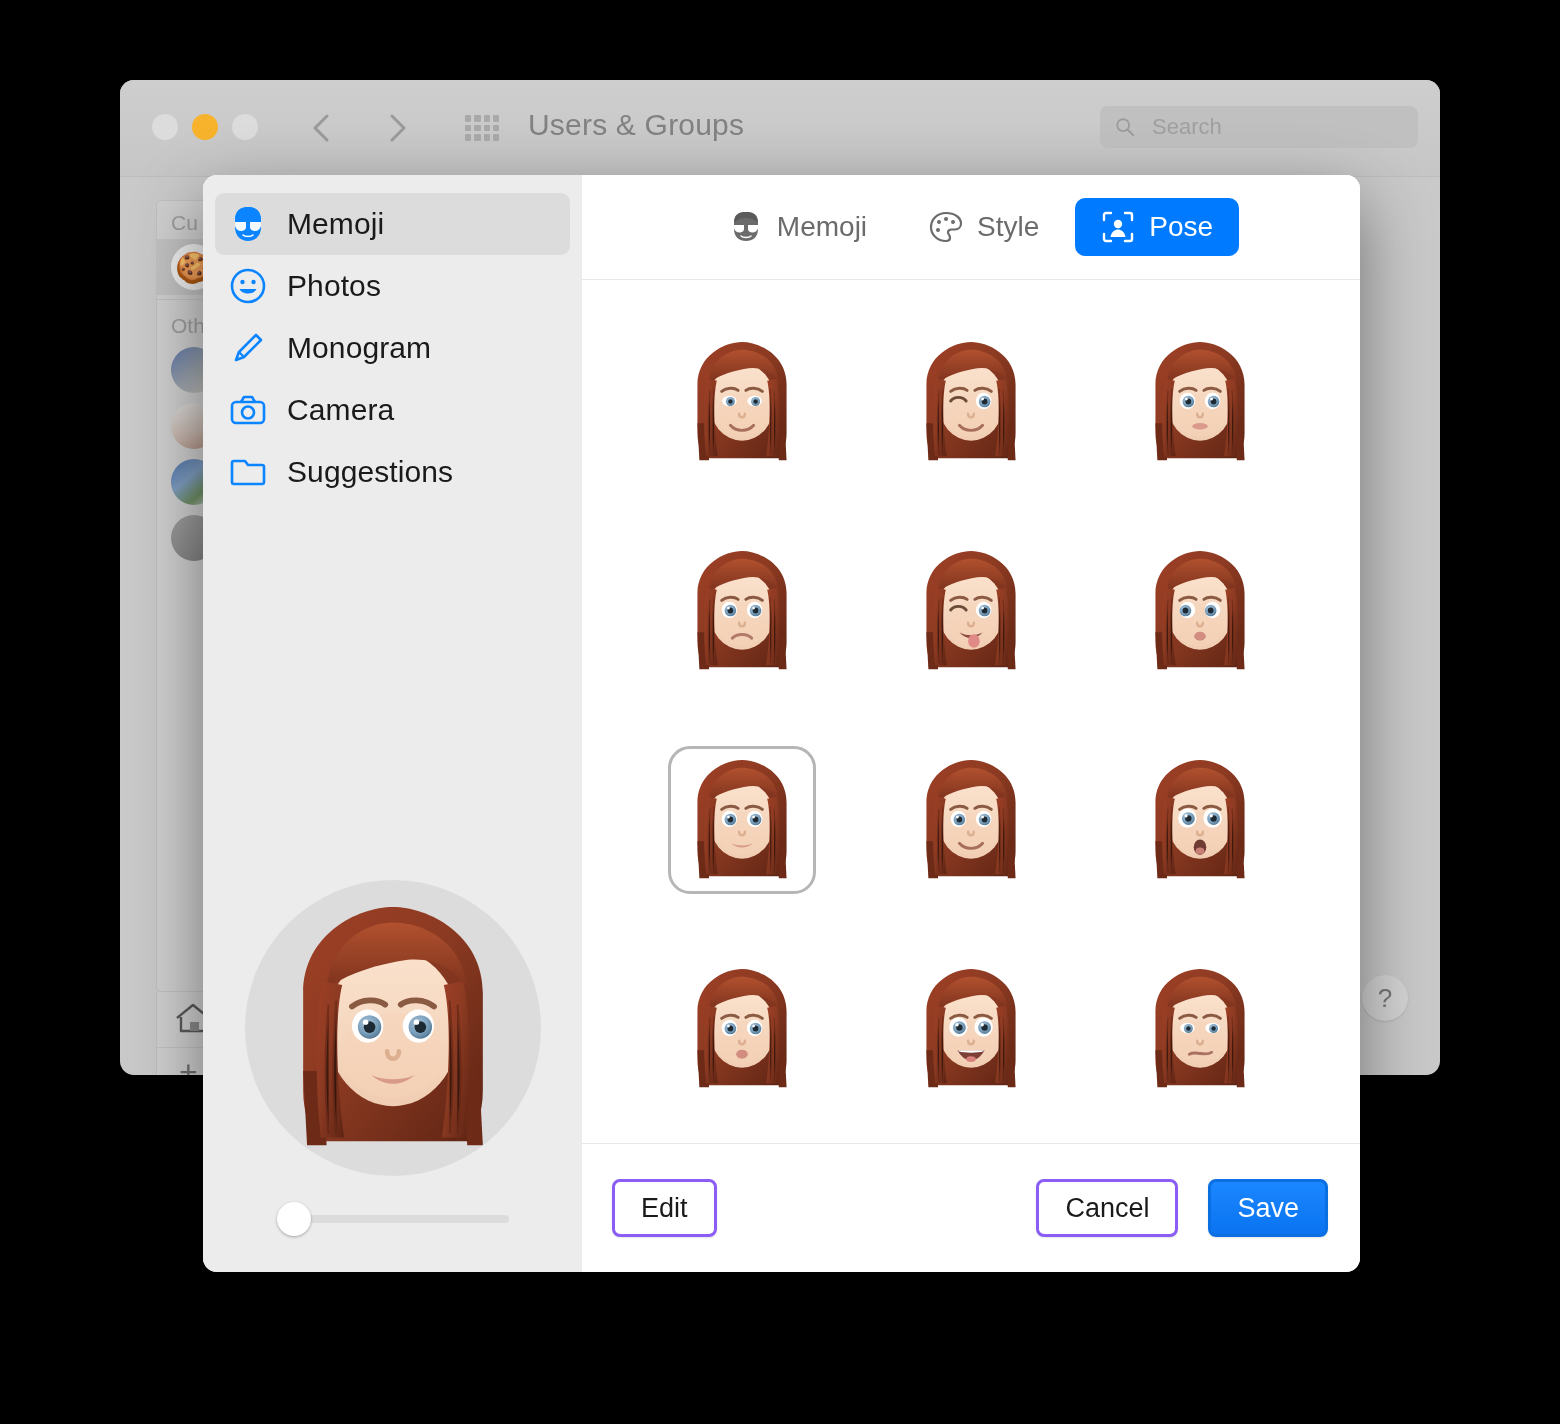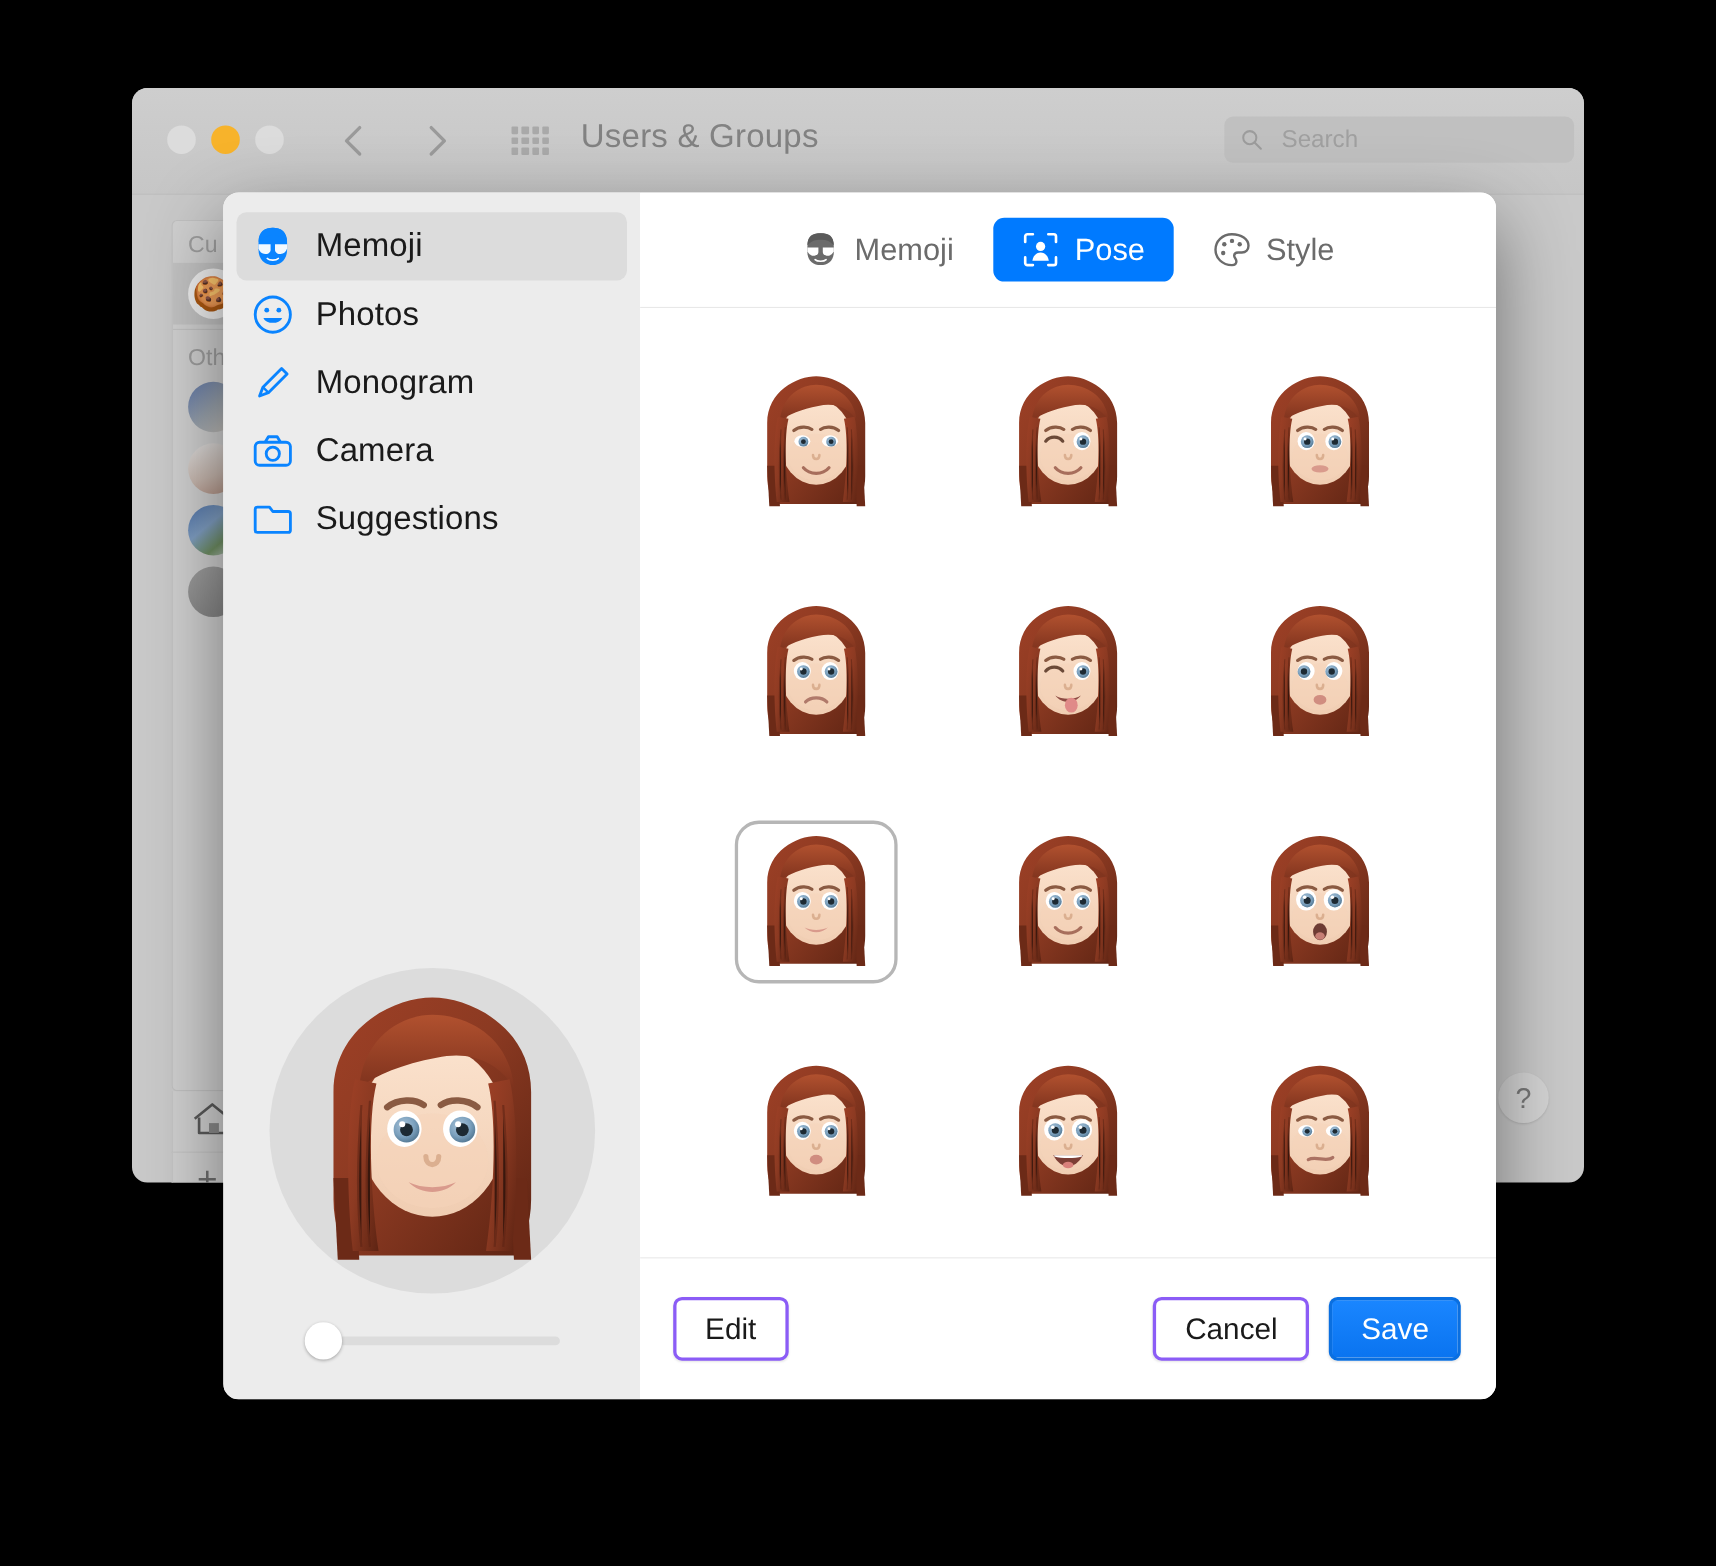--- a/index.html
+++ b/index.html
@@ -23,21 +23,20 @@
     background: #c9c9c9;
     border-radius: 14px;
     box-shadow: 0 22px 60px rgba(0,0,0,.55);
     overflow: hidden;
   }
   .bg-titlebar {
     position: absolute; left:0; top:0;
     width: 100%; height: 96px;
     background: linear-gradient(#cecece,#c6c6c6);
     border-bottom: 1px solid #bdbdbd;
-    padding-left: 13px;
   }
   .traffic {
     position: absolute; top: 34px;
     width: 26px; height: 26px; border-radius: 50%;
   }
   .t-close  { left: 32px;  background: #dcdcdc; }
   .t-min    { left: 72px;  background: #f7b32b; }
   .t-zoom   { left: 112px; background: #dcdcdc; }
 
   .navarrow {
@@ -275,21 +274,21 @@
     display: flex; align-items: center; justify-content: center;
     box-shadow: 0 1px 2px rgba(0,0,0,.10);
   }
   .btn.primary {
     background: linear-gradient(#1a86ff,#0a74f0);
     border-color: #0a6fe0;
     color: #ffffff;
     margin-left: 14px;
   }
   .footer .spacer { flex: 1 1 auto; }
-  .footer .right { display:flex; gap: 4px; }
+  .footer .right { display:flex; gap: 16px; }
 
   
   .face { display:block; }
 </style>
 </head>
 <body>
 
 <svg width="0" height="0" style="position:absolute" aria-hidden="true">
   <defs>
     <linearGradient id="hairG" x1="0" y1="0" x2="1" y2="1">
@@ -603,46 +602,46 @@
               <path d="M5 14 C5 5 10 2 17 2 C24 2 29 5 29 14 L29 19 C29 27 24 31 17 31 C10 31 5 27 5 19 Z" fill="#6b6b6b"></path>
               <path d="M5 13 C5 4 10 2 17 2 C24 2 29 4 29 13 C25 9 22 8 17 8 C12 8 9 9 5 13 Z" fill="#5a5a5a"></path>
               <path d="M5 15 L15 15 L15 19 C15 21.5 12.5 22.5 10.5 22.5 C8 22.5 6 21 5 18.5 Z" fill="#ffffff"></path>
               <path d="M19 15 L29 15 L29 18.5 C28 21 26 22.5 23.5 22.5 C21.5 22.5 19 21.5 19 19 Z" fill="#ffffff"></path>
               <path d="M12 26 C14 28 20 28 22 26" stroke="#ffffff" stroke-width="1.4" fill="none" stroke-linecap="round"></path>
             </svg>
           </span>
           <span>Memoji</span>
         </div>
 
+        <div class="tab">
+          <span class="tico">
+            <svg viewBox="0 0 34 34">
+              <path d="M17 3 C8 3 2 9.5 2 17 C2 24.5 8 31 17 31 C19.5 31 21 29.5 21 27.5 C21 25 19 24.5 19 22.5 C19 20.5 20.5 19.5 22.5 19.5 L26 19.5 C29.5 19.5 32 17 32 13.5 C32 7.5 25.5 3 17 3 Z" fill="none" stroke="#6b6b6b" stroke-width="2.2"></path>
+              <circle cx="10" cy="12" r="2" fill="#6b6b6b"></circle>
+              <circle cx="17" cy="9" r="2" fill="#6b6b6b"></circle>
+              <circle cx="24" cy="12" r="2" fill="#6b6b6b"></circle>
+              <circle cx="9" cy="20" r="2" fill="#6b6b6b"></circle>
+            </svg>
+          </span>
+          <span>Style</span>
+        </div>
+
         <div class="tab active">
           <span class="tico">
             <svg viewBox="0 0 34 34">
               <path d="M3 10 L3 5 A2 2 0 0 1 5 3 L10 3" fill="none" stroke="#ffffff" stroke-width="2.4" stroke-linecap="round"></path>
               <path d="M24 3 L29 3 A2 2 0 0 1 31 5 L31 10" fill="none" stroke="#ffffff" stroke-width="2.4" stroke-linecap="round"></path>
               <path d="M31 24 L31 29 A2 2 0 0 1 29 31 L24 31" fill="none" stroke="#ffffff" stroke-width="2.4" stroke-linecap="round"></path>
               <path d="M10 31 L5 31 A2 2 0 0 1 3 29 L3 24" fill="none" stroke="#ffffff" stroke-width="2.4" stroke-linecap="round"></path>
               <circle cx="17" cy="14" r="4.2" fill="#ffffff"></circle>
               <path d="M9.5 27 C10.5 21.5 14 19.5 17 19.5 C20 19.5 23.5 21.5 24.5 27 Z" fill="#ffffff"></path>
             </svg>
           </span>
           <span>Pose</span>
         </div>
-
-        <div class="tab">
-          <span class="tico">
-            <svg viewBox="0 0 34 34">
-              <path d="M17 3 C8 3 2 9.5 2 17 C2 24.5 8 31 17 31 C19.5 31 21 29.5 21 27.5 C21 25 19 24.5 19 22.5 C19 20.5 20.5 19.5 22.5 19.5 L26 19.5 C29.5 19.5 32 17 32 13.5 C32 7.5 25.5 3 17 3 Z" fill="none" stroke="#6b6b6b" stroke-width="2.2"></path>
-              <circle cx="10" cy="12" r="2" fill="#6b6b6b"></circle>
-              <circle cx="17" cy="9" r="2" fill="#6b6b6b"></circle>
-              <circle cx="24" cy="12" r="2" fill="#6b6b6b"></circle>
-              <circle cx="9" cy="20" r="2" fill="#6b6b6b"></circle>
-            </svg>
-          </span>
-          <span>Style</span>
-        </div>
       </div>
 
       <div class="grid">
 
         <div class="cell">
           <svg class="face" width="124" height="124" viewBox="10 0 108 128">
               <use href="#memoji-base"></use>
               <use href="#eyes-narrow"></use>
               <use href="#mouth-smile"></use>
             </svg>

